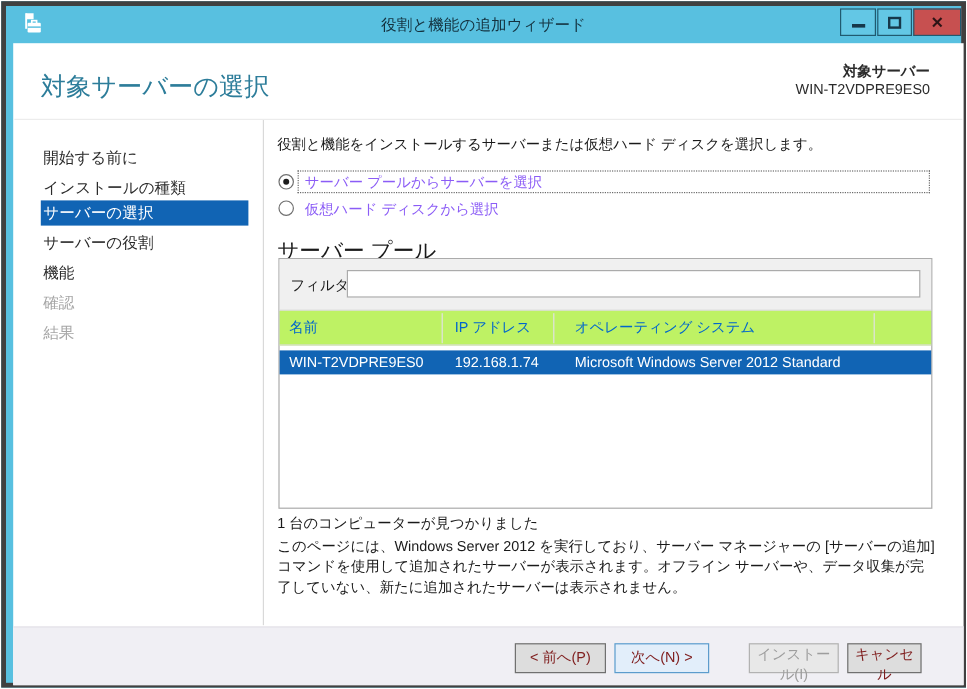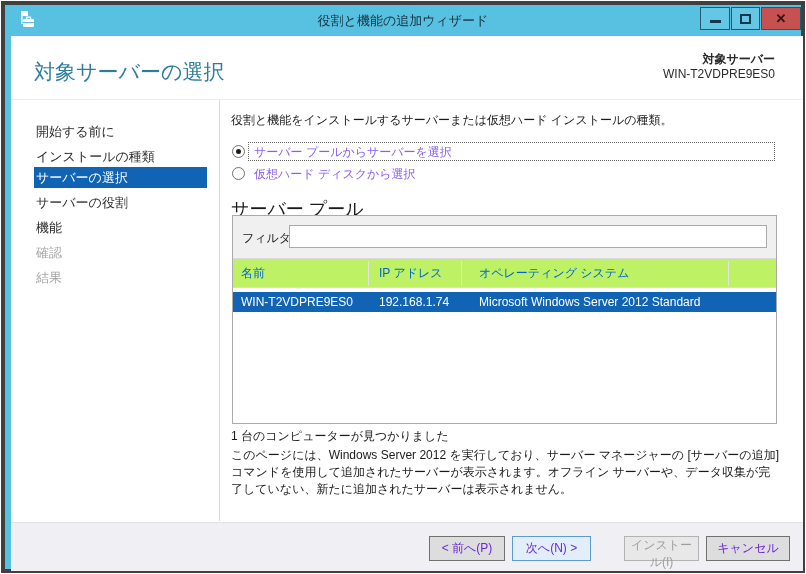--- a/index.html
+++ b/index.html
@@ -70,26 +70,26 @@
   .rcol { position:absolute; top:0; height:20px; line-height:20px; font-size:12px; }
 
   .result-count { position:absolute; left:220px; top:392px; font-size:12px; color:#1a1a1a; }
   .description  { position:absolute; left:220px; top:411px; width:548px; font-size:12px;
                   line-height:17px; color:#1a1a1a; }
 
   
   .footer { position:absolute; left:0; right:0; bottom:0; height:49px;
             background:#f0eff4; border-top:1px solid #e3e2e8; }
   .btn { position:absolute; top:13px; height:25px; background:#dddddd;
-         border:1px solid #707070; font-size:12px; color:#6d28d9; text-align:center;
+         border:1px solid #707070; font-size:12px; color:#7f1d1d; text-align:center;
          font-family:"Liberation Sans", sans-serif; cursor:default; }
   .btn-prev    { left:418px; width:76px; }
   .btn-next    { left:501px; width:79px; background:#e2eefa; border-color:#5c9ccc; }
   .btn-install { left:613px; width:75px; background:#e8e8e8; border-color:#b2b2b2; color:#9d9d9d; }
-  .btn-cancel  { left:695px; width:84px; }
+  .btn-cancel  { left:695px; width:62px; }
 </style>
 </head>
 <body>
 
 <div class="window">
 
   <div class="titlebar">
     <span class="app-icon">
       <svg width="22" height="22" viewBox="0 0 22 22">
         <rect x="5" y="2" width="1.6" height="13" fill="#fff"></rect>
@@ -124,21 +124,21 @@
     <nav>
       <div class="nav-item" style="top:85px">開始する前に</div>
       <div class="nav-item" style="top:110px">インストールの種類</div>
       <div class="nav-item selected" style="top:131px">サーバーの選択</div>
       <div class="nav-item" style="top:156px">サーバーの役割</div>
       <div class="nav-item" style="top:181px">機能</div>
       <div class="nav-item disabled" style="top:206px">確認</div>
       <div class="nav-item disabled" style="top:231px">結果</div>
     </nav>
 
-    <div class="instruction">役割と機能をインストールするサーバーまたは仮想ハード インストールの種類。</div>
+    <div class="instruction">役割と機能をインストールするサーバーまたは仮想ハード ディスクを選択します。</div>
 
     <div class="focus-rect"></div>
     <span class="radio checked" style="left:221px; top:109px"></span>
     <span class="radio-label" style="left:243px; top:108px">サーバー プールからサーバーを選択</span>
     <span class="radio" style="left:221px; top:131px"></span>
     <span class="radio-label" style="left:243px; top:130px">仮想ハード ディスクから選択</span>
 
     <div class="pool-title">サーバー プール</div>
 
     <div class="pool-box">

